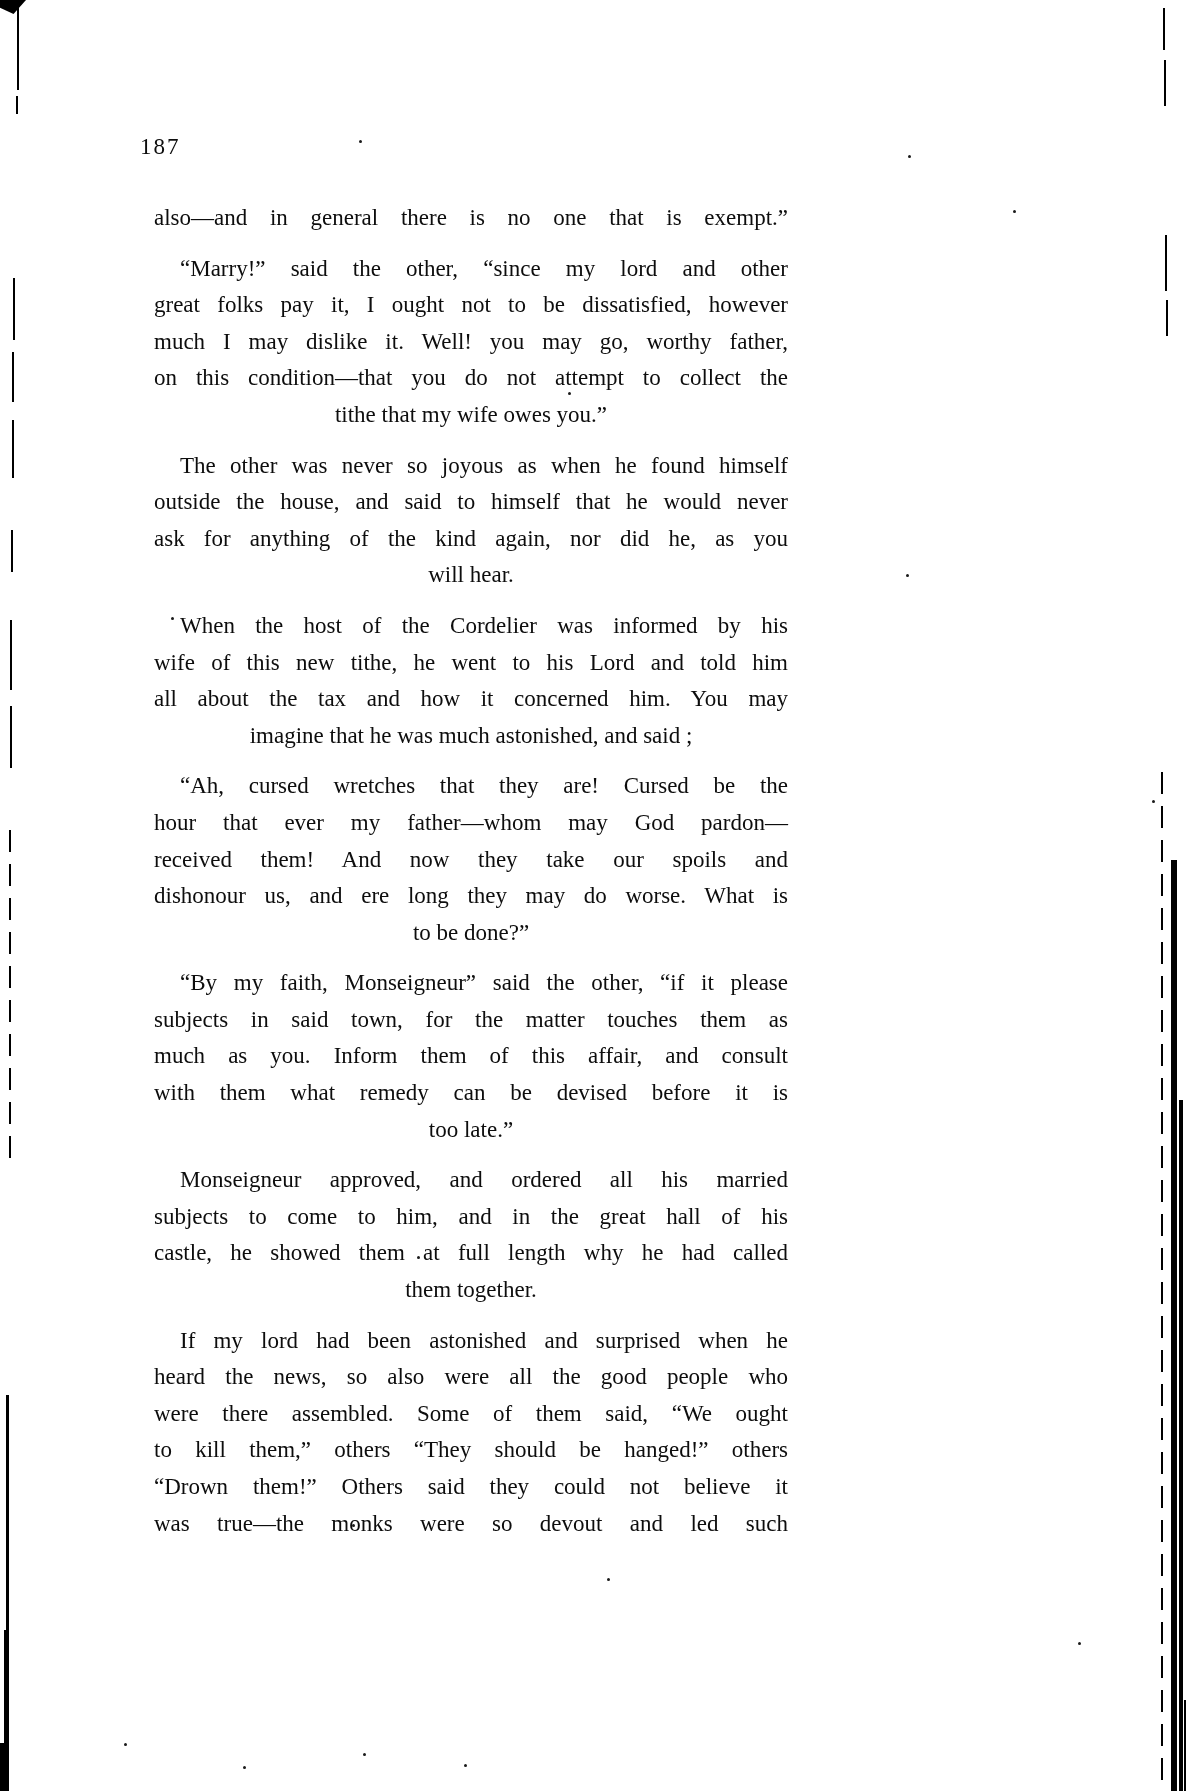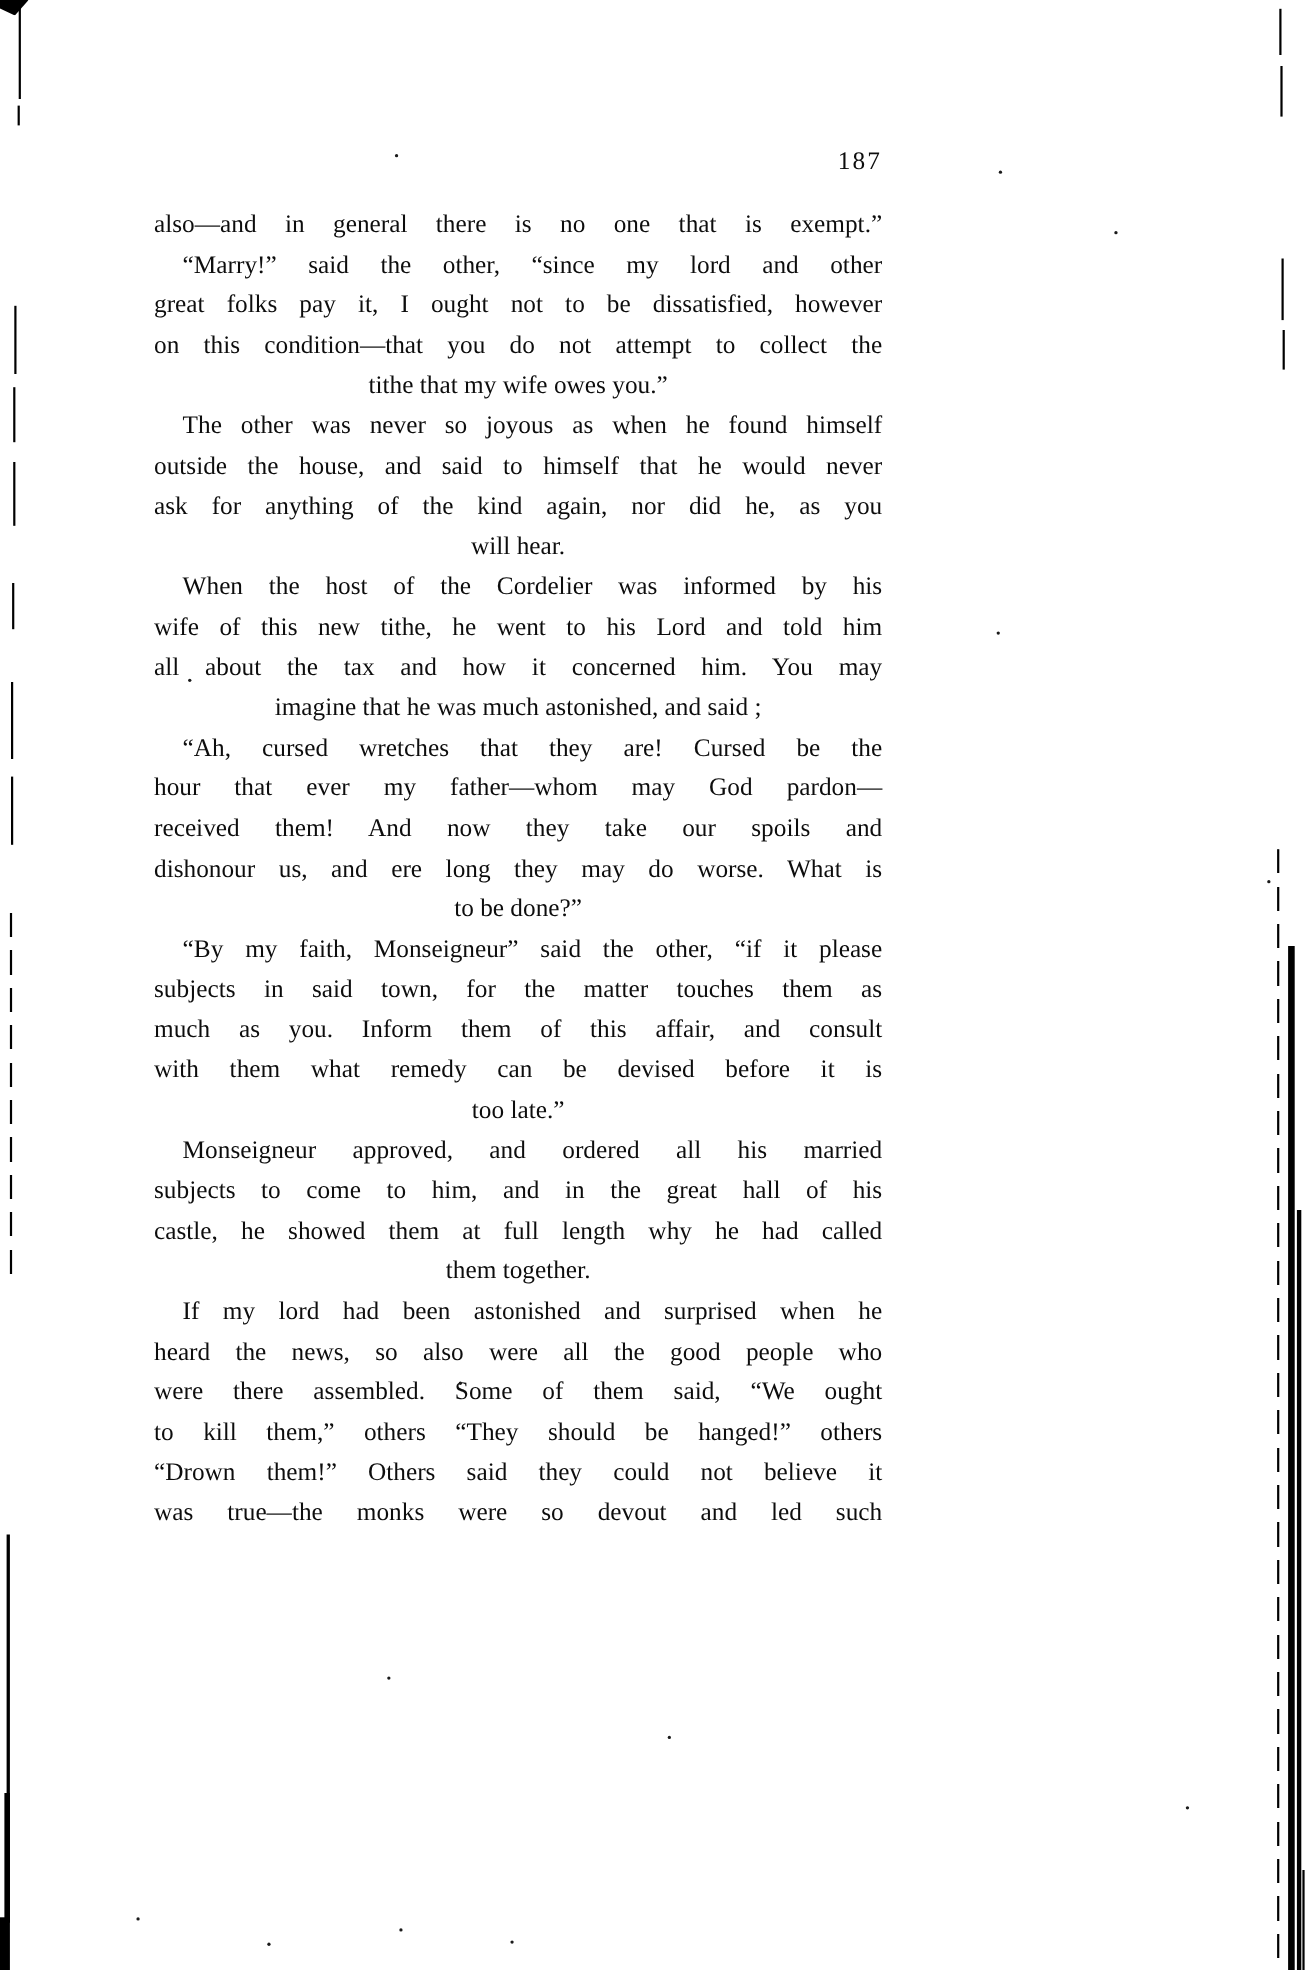--- a/index.html
+++ b/index.html
@@ -6,27 +6,27 @@
   body{
     width:1187px;height:1791px;
     background:#ffffff;
     position:relative;
     overflow:hidden;
     font-family:"Liberation Serif","DejaVu Serif",serif;
     color:#0d0d0d;
   }
   .page-number{
     position:absolute;left:140px;top:134px;width:662px;
-    text-align:right;font-size:23px;letter-spacing:2px;
+    text-align:left;font-size:23px;letter-spacing:2px;
   }
   .text-block{
     position:absolute;left:140px;top:186px;width:662px;
     font-size:23px;
   }
-  .para{margin:0;padding:0;}
+  .para{margin:14px;padding:0;}
   .ln{
     display:block;
     line-height:36.6px;
     height:36.6px;
     white-space:normal;
     overflow:visible;
   }
   .j{
     text-align:justify;
     text-align-last:justify;
@@ -48,20 +48,21 @@
 
 <div class="page-number">187</div>
 
 <div class="text-block">
   <div class="para">
     <span class="ln j">also—and in general there is no one that is exempt.”</span>
   </div>
   <div class="para">
     <span class="ln j ind">“Marry!” said the other, “since my lord and other</span>
     <span class="ln j">great folks pay it, I ought not to be dissatisfied, however</span>
+    <span class="ln j">much I may dislike it.  Well! you may go, worthy father,</span>
     <span class="ln j">on this condition—that you do not attempt to collect the</span>
     <span class="ln end">tithe that my wife owes you.”</span>
   </div>
   <div class="para">
     <span class="ln j ind">The other was never so joyous as when he found himself</span>
     <span class="ln j">outside the house, and said to himself that he would never</span>
     <span class="ln j">ask for anything of the kind again, nor did he, as you</span>
     <span class="ln end">will hear.</span>
   </div>
   <div class="para">

